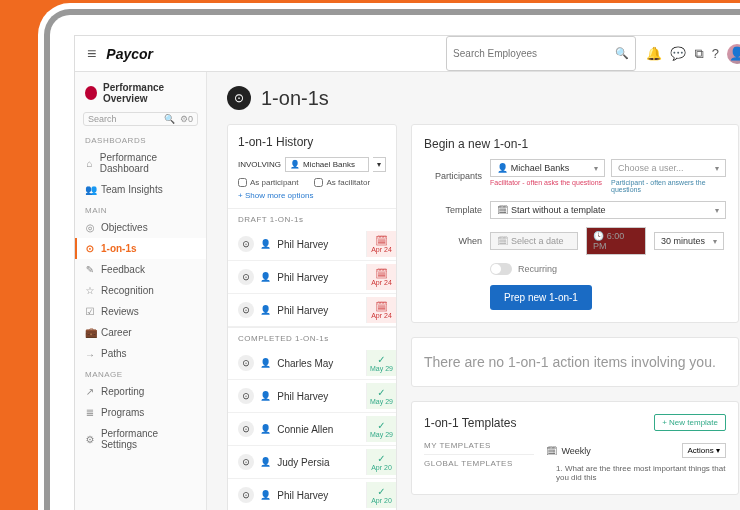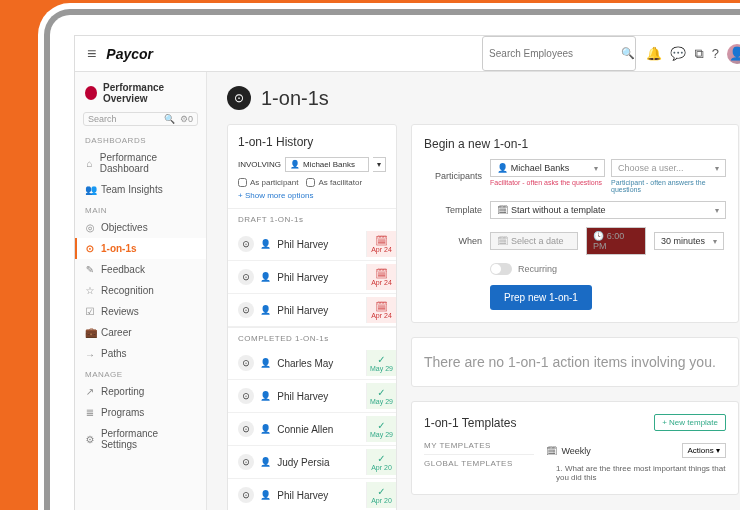--- a/index.html
+++ b/index.html
@@ -4,21 +4,21 @@
 <style>
 * { box-sizing: border-box; margin: 0; padding: 0; }
 body { font-family: -apple-system, Helvetica, Arial, sans-serif; font-size: 11px; color: #333; background: #f06a1f; width: 740px; height: 510px; overflow: hidden; position: relative; }
 .device { position: absolute; left: 50px; top: 15px; right: -20px; bottom: -20px; background: #fff; border-radius: 20px 0 0 0; box-shadow: 0 0 0 6px #999, 0 0 0 12px #fff; overflow: hidden; }
 .device::before { content:""; position:absolute; left:-18px; top:50%; width:8px; height:8px; background:#888; border-radius:50%; transform:translateY(-50%);}
 .frame { position:absolute; left:24px; top:20px; right:0; bottom:0; background:#fff; border:1px solid #ddd; overflow:hidden; }
 .topbar { height:36px; border-bottom:1px solid #e0e0e0; display:flex; align-items:center; padding:0 12px; gap:10px; }
 .hamburger { font-size:16px; color:#555; cursor:pointer; }
 .logo { font-weight:bold; font-size:14px; color:#111; font-style:italic; }
 .search-wrap { margin-left:auto; display:flex; align-items:center; }
-.search-box { display:flex; align-items:center; border:1px solid #ccc; border-radius:3px; padding:10px 6px; width:154px; background:#fff; }
+.search-box { display:flex; align-items:center; border:1px solid #ccc; border-radius:3px; padding:10px 6px; width:190px; background:#fff; }
 .search-box input { border:none; outline:none; font-size:10px; flex:1; }
 .search-box .mag { font-size:11px; color:#555; }
 .top-icons { display:flex; align-items:center; gap:8px; margin-left:10px; }
 .top-icons span { font-size:13px; color:#555; cursor:pointer; position:relative; }
 .bell-badge { position:absolute; top:-2px; right:-3px; width:6px; height:6px; background:#f06a1f; border-radius:50%; }
 .avatar { width:20px; height:20px; border-radius:50%; background:linear-gradient(135deg,#d9a,#a89); display:flex; align-items:center; justify-content:center; font-size:10px; cursor:pointer; }
 .body { display:flex; height:calc(100% - 36px); }
 .sidebar { width:132px; border-right:1px solid #e5e5e5; background:#fafafa; padding:6px 0; overflow:hidden; }
 .side-top { display:flex; align-items:center; padding:4px 10px; gap:6px; font-size:10px; font-weight:bold; }
 .side-top .dot { width:14px; height:14px; background:#b03; border-radius:50%; }
@@ -35,21 +35,21 @@
 .page-title h1 { font-size:20px; color:#333; font-weight:400; }
 .cols { display:flex; gap:14px; align-items:flex-start; }
 .card { background:#fff; border:1px solid #e5e5e5; border-radius:3px; padding:12px; }
 .left { width:170px; padding:10px 0 0; }
 .right { flex:1; display:flex; flex-direction:column; gap:14px;border-radius:11px; }
 .card h2 { font-size:12px; font-weight:400; margin-bottom:8px; padding:0 10px; }
 .card.right-card h2 { padding:0; }
 .involving { display:flex; align-items:center; gap:4px; margin:0 10px 6px; font-size:8px; }
 .involving .sel { border:1px solid #ccc; flex:1; padding:2px 4px; display:flex; align-items:center; gap:3px; }
 .involving .caret { border:1px solid #ccc; border-left:none; padding:2px 4px; font-size:8px; }
-.chks { display:flex; gap:8px; margin:4px 10px; font-size:8px; color:#555; }
+.chks { display:flex; gap:16px; margin:4px 10px; font-size:8px; color:#555; }
 .chks label { display:flex; gap:3px; align-items:center; }
 .chks input { width:9px; height:9px; }
 .more { font-size:8px; color:#2a7bd0; margin:4px 10px 8px; cursor:pointer; }
 .section-label { font-size:8px; color:#888; padding:6px 10px 4px; border-top:1px solid #eee; letter-spacing:.5px; }
 .hist-row { display:flex; align-items:center; border-bottom:1px solid #f0f0f0; font-size:10px; }
 .hist-left { flex:1; display:flex; align-items:center; gap:6px; padding:8px 10px; }
 .hist-left .hcirc { width:16px; height:16px; border-radius:50%; background:#eee; display:flex; align-items:center; justify-content:center; font-size:9px; }
 .hist-right { width:30px; text-align:center; padding:4px 0; font-size:7px; border-left:1px solid #f0f0f0; }
 .hist-right.draft { background:#fdeceb; color:#c33; }
 .hist-right.done { background:#eef8ec; color:#3a8; }

